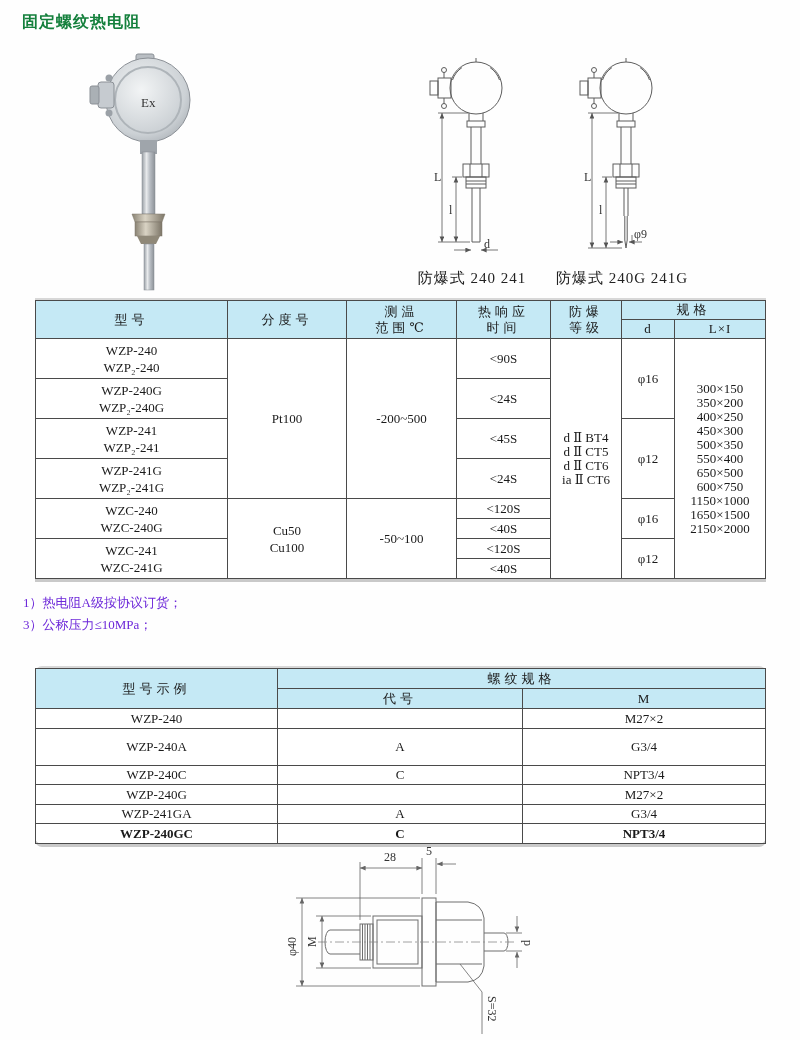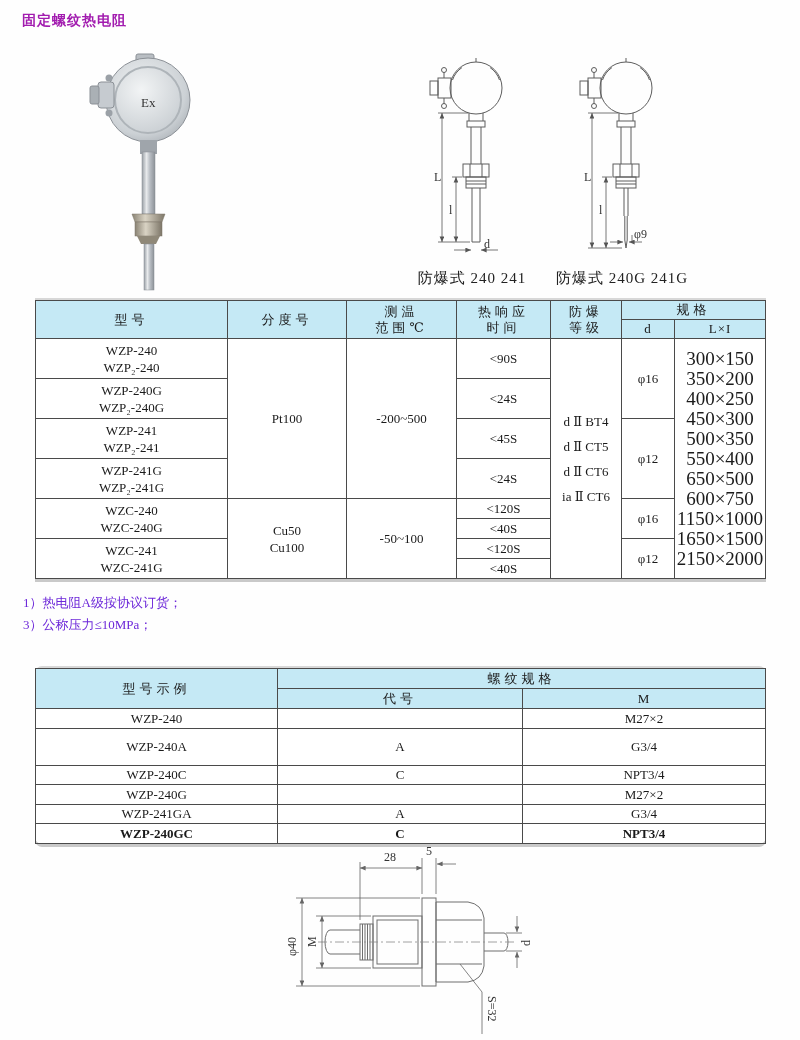--- a/index.html
+++ b/index.html
@@ -5,42 +5,42 @@
   * { margin:0; padding:0; box-sizing:border-box; }
   html,body { background:#ffffff; }
   .page {
     position:relative; width:800px; height:1040px; margin:0 auto;
     background:#fefefe; overflow:hidden;
     font-family:"Liberation Serif","DejaVu Serif",serif; color:#1a1a1a;
   }
   .title {
     position:absolute; left:22px; top:12px;
     font-family:"Liberation Sans","DejaVu Sans",sans-serif;
-    font-size:14px; font-weight:bold; color:#a21caf; letter-spacing:1px;
+    font-size:16px; font-weight:bold; color:#15803d; letter-spacing:1px;
   }
   .photo { position:absolute; left:52px; top:52px; }
   .dwg { position:absolute; top:56px; width:152px; text-align:center; }
   .dwg1 { left:396px; }
   .dwg2 { left:546px; }
   .dwg .cap { font-size:15px; color:#222; margin-top:1px; letter-spacing:1px; }
   svg text { font-family:"Liberation Serif","DejaVu Serif",serif; fill:#333; }
   .dimtxt { font-size:12px; }
 
   table { border-collapse:collapse; table-layout:fixed; position:absolute; left:35px;
           box-shadow:0 3px 0 #c9c9c9, 0 -2px 0 #d8d8d8; background:#fff; }
   .spec   { top:300px; width:730px; }
   .thread { top:668px; width:730px;border-radius:7px; }
   th, td {
     border:1px solid #4a4a4a; text-align:center; vertical-align:middle;
     padding:0; font-size:13px; white-space:pre-line; line-height:17px; color:#1a1a1a;
   }
   thead th { background:#c5e9f5; font-weight:normal; letter-spacing:4px; line-height:16px; }
   thead th.en { letter-spacing:1px; }
-  td.exproof { line-height:25px; }
-  td.sizes   { line-height:20px; font-size:19px; }
+  td.exproof { line-height:14px; }
+  td.sizes   { line-height:14px; font-size:13px; }
   .notes { position:absolute; left:23px; top:592px; font-size:13px; line-height:21.5px; color:#6d28d9; }
   .bottom-dwg { position:absolute; left:260px; top:846px; }
 </style>
 </head>
 <body>
 
 <div class="page">
 
   <div class="title">固定螺纹热电阻</div>
 

